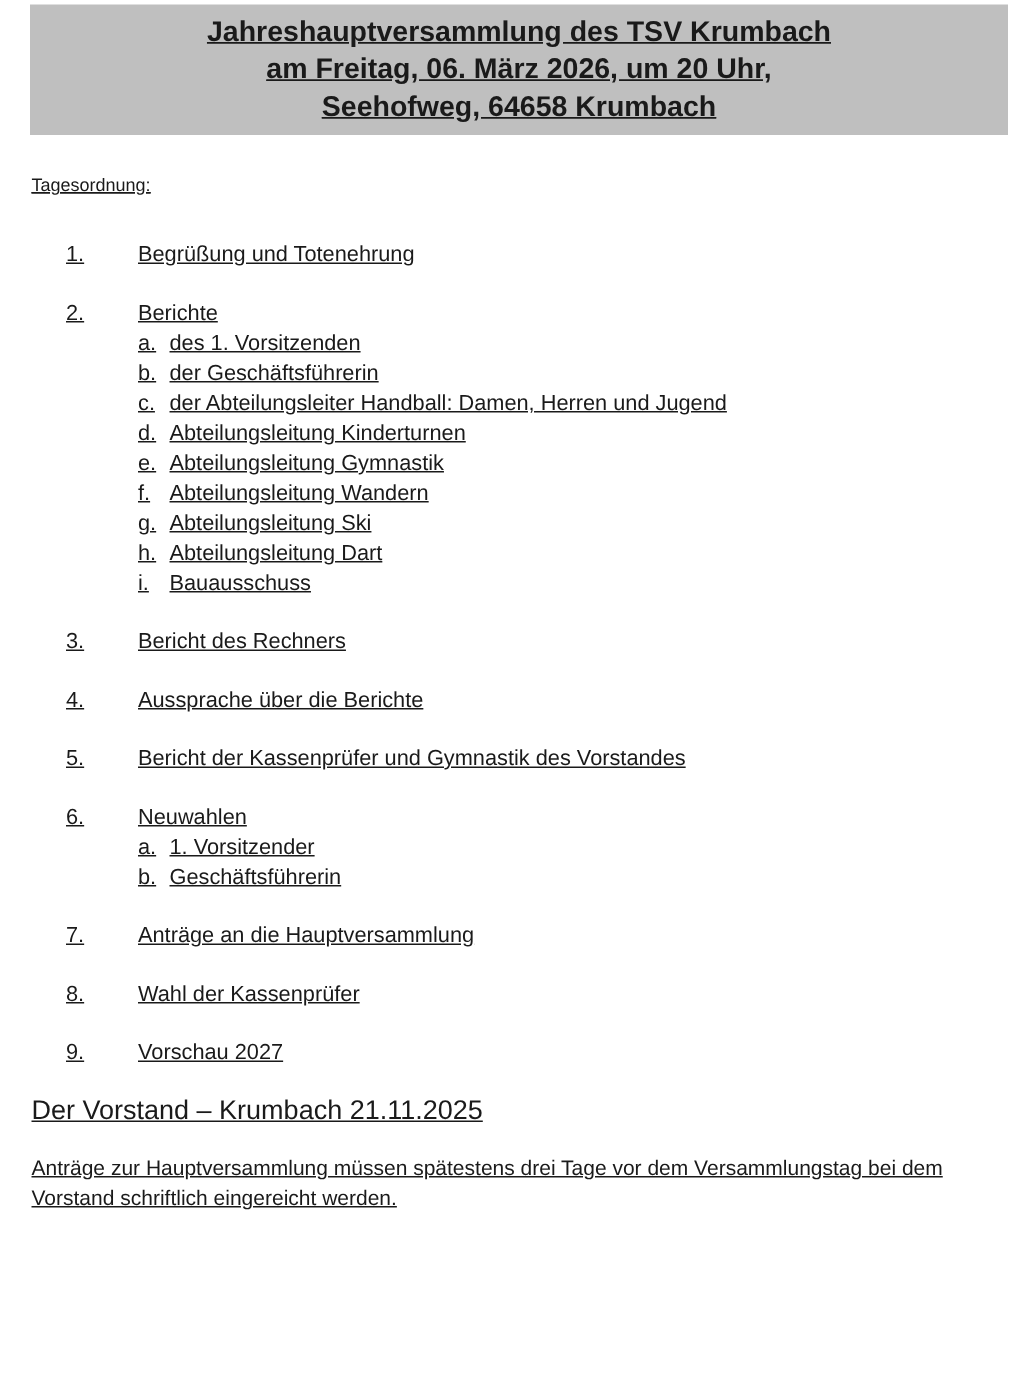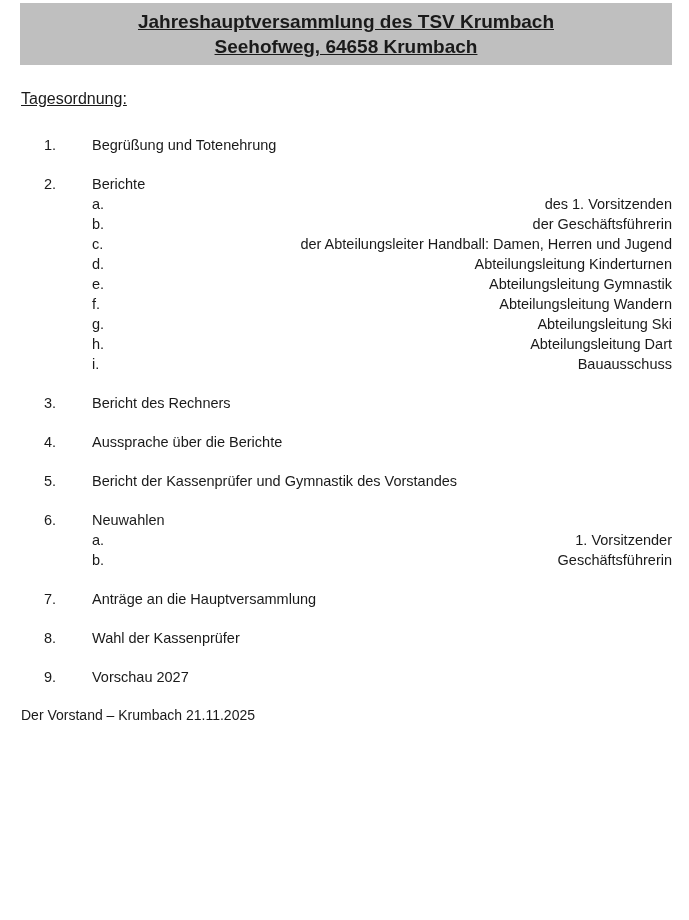--- a/index.html
+++ b/index.html
@@ -8,70 +8,72 @@
     background: #ffffff;
   }
   .page {
     position: relative;
     width: 689px;
     height: 920px;
     overflow: hidden;
     background: #ffffff;
     font-family: "Liberation Sans", sans-serif;
     color: #1a1a1a;
+    text-decoration: underline;
   }
   .header-box {
     margin: 3px 17px 0 20px;
     background: #bfbfbf;
     text-align: center;
     padding: 6px 0 6px 0;
   }
   .header-line {
     font-weight: bold;
     font-size: 19px;
     line-height: 25px;
     text-decoration: underline;
   }
   .section-title {
     margin: 24px 0 0 21px;
-    font-size: 16px;
+    font-size: 12px;
     line-height: 19px;
     text-decoration: underline;
   }
   .agenda {
     margin: 27px 17px 0 44px;
     font-size: 14.5px;
     line-height: 20px;
   }
   .agenda-item { margin-bottom: 19px; }
   .agenda-main { display: flex; }
   .agenda-item-number { width: 48px; flex: 0 0 48px; }
   .agenda-item-text { flex: 1; }
   .sub-list { margin-left: 48px; }
   .sub-item { display: flex; }
   .sub-item-letter { width: 21px; flex: 0 0 21px; }
-  .sub-item-text { flex: 1; text-align: right; }
+  .sub-item-text { flex: 1; }
   .footer-signature {
     margin: 20px 17px 16px 21px;
-    font-size: 14px;
+    font-size: 18px;
     line-height: 17px;
   }
   .footer-note {
     margin: 19px 17px 0 21px;
     font-size: 14px;
     line-height: 20px;
   }
 </style>
 </head>
 <body>
 
 <div class="page">
 
   <div class="header-box" style="background: rgb(191, 191, 191);">
     <div class="header-line">Jahreshauptversammlung des TSV Krumbach</div>
+    <div class="header-line">am Freitag, 06. März 2026, um 20 Uhr,</div>
     <div class="header-line">Seehofweg, 64658 Krumbach</div>
   </div>
 
   <div class="section-title">Tagesordnung:</div>
 
   <div class="agenda">
   <div class="agenda-item">
     <div class="agenda-main">
       <div class="agenda-item-number">1.</div>
       <div class="agenda-item-text">Begrüßung und Totenehrung</div>
@@ -195,14 +197,15 @@
       <div class="agenda-item-number">9.</div>
       <div class="agenda-item-text">Vorschau 2027</div>
     </div>
 
   </div>
 
 
 </div>
 
   <div class="footer-signature">Der Vorstand – Krumbach 21.11.2025</div>
+  <div class="footer-note">Anträge zur Hauptversammlung müssen spätestens drei Tage vor dem Versammlungstag bei dem Vorstand schriftlich eingereicht werden.</div>
 
 </div>
 
 </body></html>

